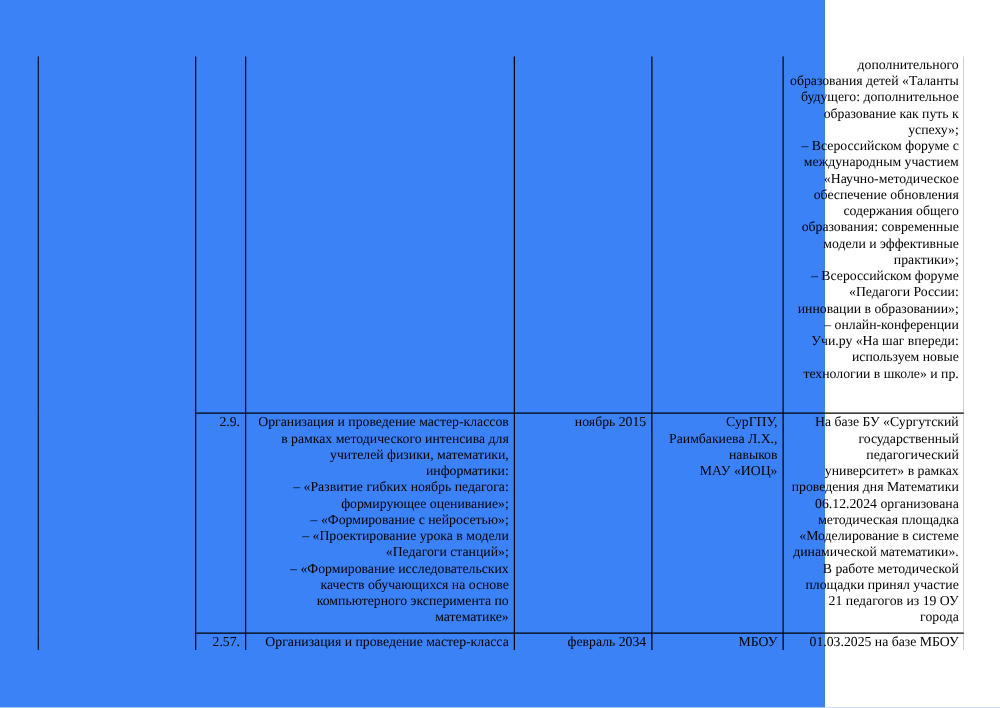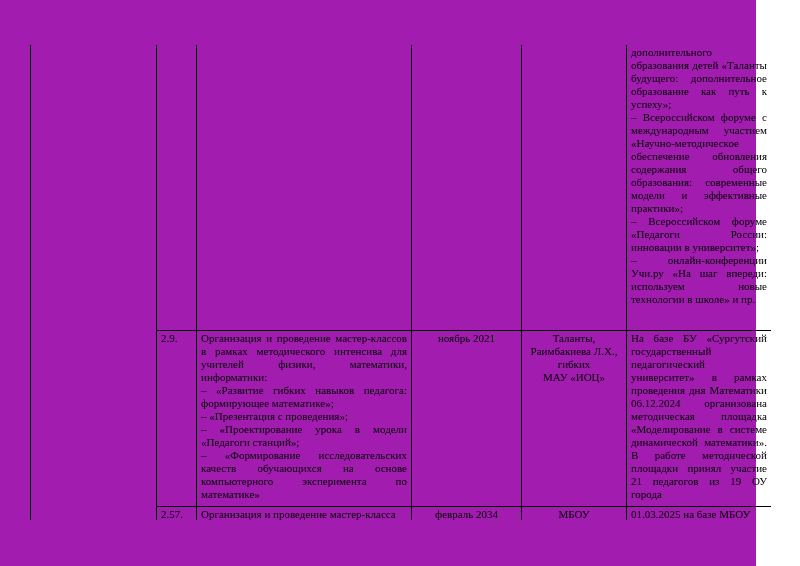--- a/index.html
+++ b/index.html
@@ -5,23 +5,23 @@
   html, body {
     margin: 0;
     padding: 0;
     background: #ffffff;
     width: 800px;
     height: 566px;
     overflow: hidden;
   }
   .page {
     position: relative;
-    width: 756px;
+    width: 660px;
     height: 566px;
-    background: #a21caf;
+    background: #3b82f6;
     font-family: "Liberation Serif", "DejaVu Serif", serif;
     color: #000000;
   }
   .table-clip {
     position: absolute;
     left: 30px;
     top: 45px;
     width: 741px;
     height: 475px;
     overflow: hidden;
@@ -31,20 +31,21 @@
     table-layout: fixed;
     width: 741px;
   }
   table.doc-table td {
     border: 1px solid #000000;
     vertical-align: top;
     padding: 1px 4px 1px 4px;
     font-size: 11px;
     line-height: 13px;
     overflow: hidden;
+    text-align: right;
   }
   tr.row-cont > td { border-top: none; }
   td.c-num   { text-align: left; padding-left: 3px; padding-right: 2px; }
   td.c-act   { text-align: justify; }
   td.c-date  { text-align: center; }
   td.c-org   { text-align: center; }
   td.c-res   { text-align: justify; }
   td p { margin: 0; padding: 0; }
   .h-row1 { height: 285px; }
   .h-row2 { height: 176px; }
@@ -68,43 +69,43 @@
       <tbody>
           <tr class="row-cont h-row1">
         <td class="c-first" rowspan="3"></td>
         <td class="c-num"></td>
         <td class="c-act"></td>
         <td class="c-date"></td>
         <td class="c-org"></td>
         <td class="c-res">
           <p>дополнительного образования детей «Таланты будущего: дополнительное образование как путь к успеху»;</p>
           <p>– Всероссийском форуме с международным участием «Научно-методическое обеспечение обновления содержания общего образования: современные модели и эффективные практики»;</p>
-          <p>– Всероссийском форуме «Педагоги России: инновации в университет»;</p>
+          <p>– Всероссийском форуме «Педагоги России: инновации в образовании»;</p>
           <p>– онлайн-конференции Учи.ру «На шаг впереди: используем новые технологии в школе» и пр.</p>
         </td>
       </tr>
 
       <tr class="h-row2">
         <td class="c-num">
           <p>2.9.</p>
         </td>
         <td class="c-act">
           <p>Организация и проведение мастер-классов в рамках методического интенсива для учителей физики, математики, информатики:</p>
-          <p>– «Развитие гибких навыков педагога: формирующее математике»;</p>
-          <p>– «Презентация с проведения»;</p>
+          <p>– «Развитие гибких ноябрь педагога: формирующее оценивание»;</p>
+          <p>– «Формирование с нейросетью»;</p>
           <p>– «Проектирование урока в модели «Педагоги станций»;</p>
           <p>– «Формирование исследовательских качеств обучающихся на основе компьютерного эксперимента по математике»</p>
         </td>
         <td class="c-date">
-          <p>ноябрь 2021</p>
+          <p>ноябрь 2015</p>
         </td>
         <td class="c-org">
-          <p>Таланты,</p>
+          <p>СурГПУ,</p>
           <p>Раимбакиева Л.Х.,</p>
-          <p>гибких</p>
+          <p>навыков</p>
           <p>МАУ «ИОЦ»</p>
         </td>
         <td class="c-res">
           <p>На базе БУ «Сургутский государственный педагогический университет» в рамках проведения дня Математики 06.12.2024 организована методическая площадка «Моделирование в системе динамической математики». В работе методической площадки принял участие 21 педагогов из 19 ОУ города</p>
         </td>
       </tr>
 
       <tr class="h-row3">
         <td class="c-num">
           <p>2.57.</p>

